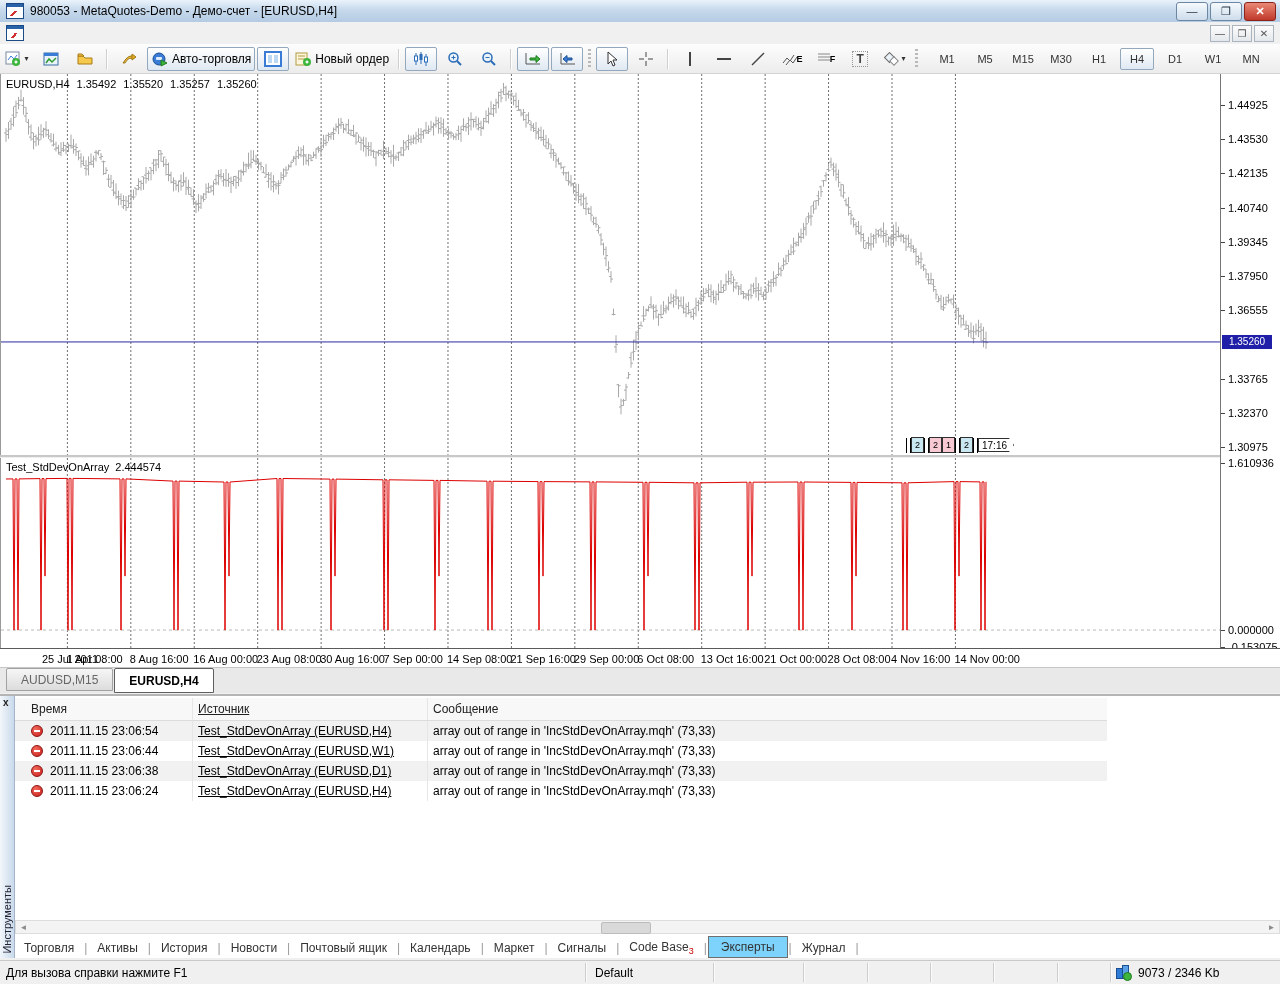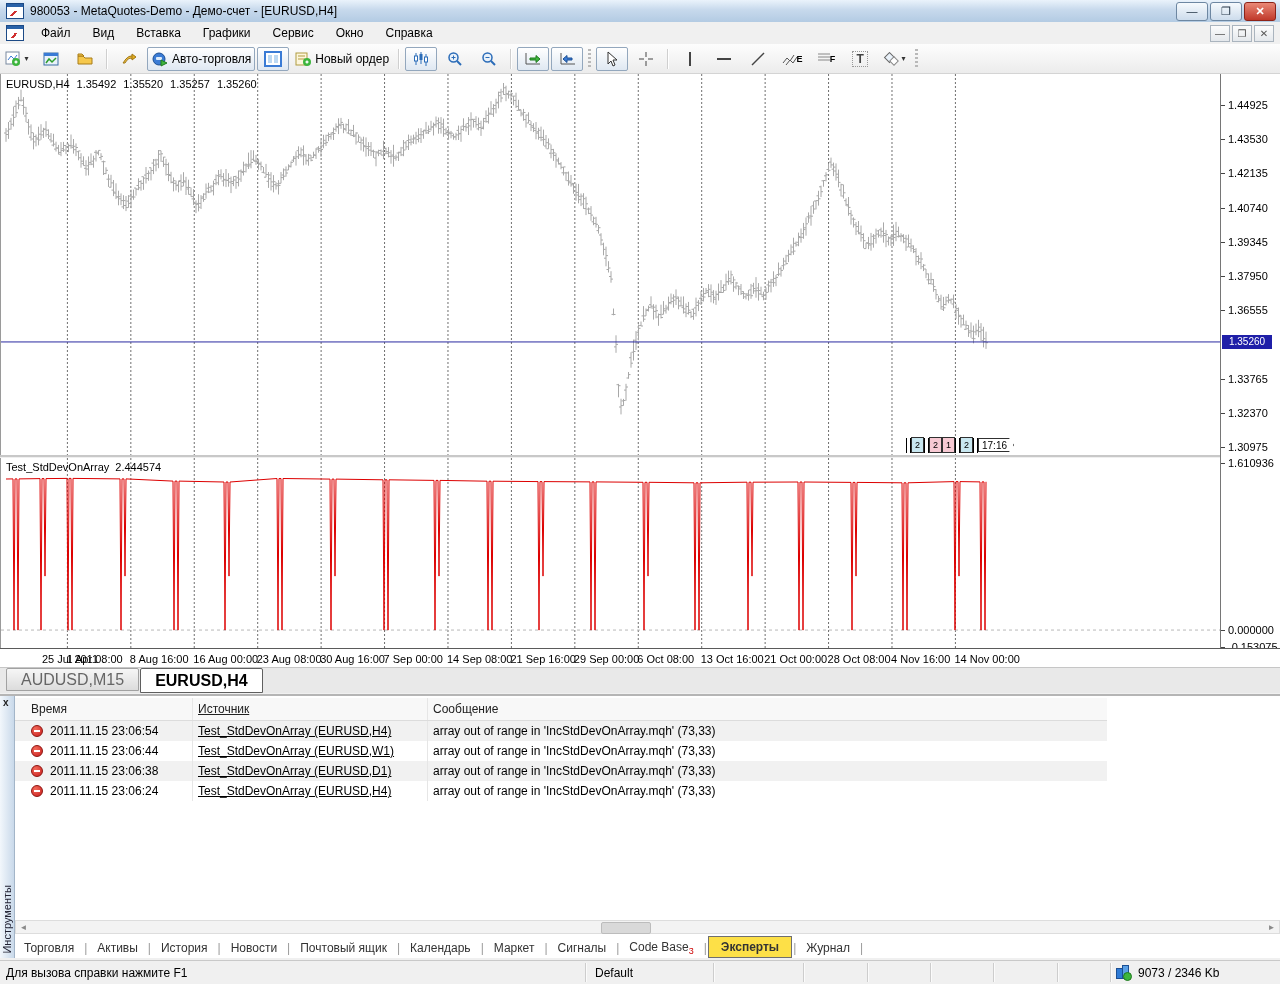--- a/index.html
+++ b/index.html
@@ -61,21 +61,21 @@
 
   
   .widget{left:906px;top:437px;height:16px;display:flex;align-items:center;}
   .wg-bars{width:3px;height:15px;border-left:1px solid #000;border-right:1px solid #000;}
   .wg-cell{width:11px;height:14px;border:1px solid #303030;font-size:9px;display:flex;align-items:center;justify-content:center;}
   .wg-tag{height:12px;border:1px solid #303030;background:#fff;font-size:10px;padding:0 6px 0 3px;
     display:flex;align-items:center;clip-path:polygon(0 0,calc(100% - 5px) 0,100% 50%,calc(100% - 5px) 100%,0 100%);}
 
   
   .chart-tabs{left:0;top:667px;width:1280px;height:26px;background:#e9e9e9;border-top:1px solid #c6c6c6;
-    display:flex;align-items:flex-start;padding-left:6px;box-sizing:border-box;font-size:16px;}
+    display:flex;align-items:flex-start;padding-left:6px;box-sizing:border-box;font-size:12px;}
   .ctab{height:21px;padding:0 14px;display:flex;align-items:center;border:1px solid #a2a2a2;border-top-left-radius:2px;
     border-top-right-radius:2px;background:linear-gradient(#f6f6f6,#dcdcdc);color:#666;margin-right:1px;}
   .ctab.active{background:#fff;color:#000;font-weight:bold;border-color:#5f5f5f;height:23px;}
 
   
   .toolbox{left:0;top:694px;width:1280px;height:264px;background:#fff;border-top:2px solid #b5b5b5;box-sizing:border-box;}
   .tb-strip{position:absolute;left:0;top:0;width:14px;height:262px;
     background:linear-gradient(to right,#f2f7fc,#c9d9ea);border-right:1px solid #a3b5c8;}
   .tb-close{position:absolute;left:3px;top:2px;font-size:10px;font-weight:bold;color:#222;line-height:1;}
   .tb-rot{position:absolute;left:1px;bottom:4px;writing-mode:vertical-rl;transform:rotate(180deg);
@@ -89,21 +89,21 @@
   .col-msg{flex:1;padding-left:5px;display:flex;align-items:center;height:100%;}
   .err-ico{width:10px;height:10px;border-radius:50%;background:radial-gradient(circle at 35% 30%,#f26a5a,#c81e1e);
     border:1px solid #8f1410;position:relative;flex:none;}
   .err-ico::after{content:"";position:absolute;left:2px;top:4px;width:6px;height:2px;background:#fff;}
   .hscroll{position:absolute;left:15px;top:224px;width:1265px;height:14px;background:#f3f3f3;border:1px solid #dddddd;box-sizing:border-box;}
   .hs-arrow{position:absolute;top:0;width:15px;height:12px;background:#f3f3f3;color:#8a8a8a;font-size:8px;
     display:flex;align-items:center;justify-content:center;}
   .hs-thumb{position:absolute;left:585px;top:1px;width:48px;height:10px;background:#d9d9d9;border:1px solid #bcbcbc;border-radius:2px;}
   .tb-tabs{position:absolute;left:15px;top:240px;width:1265px;height:24px;display:flex;align-items:center;font-size:12px;color:#333;}
   .tb-tab{padding:3px 9px;white-space:nowrap;}
-  .tb-tab.active{background:#fde047;border:1px solid #6f6f6f;font-weight:bold;padding:3px 12px;margin-top:-3px;}
+  .tb-tab.active{background:#7dd3fc;border:1px solid #6f6f6f;font-weight:normal;padding:3px 12px;margin-top:-3px;}
   .tb-tabsep{color:#9a9a9a;padding:0 1px;}
   .tb-badge{color:#cc0000;font-size:9px;vertical-align:sub;}
 
   
   .statusbar{left:0;top:960px;width:1280px;height:24px;background:#f0f0f0;border-top:1px solid #c9c9c9;font-size:12px;}
   .sb-text{position:absolute;top:5px;}
   .sb-div{position:absolute;top:2px;width:1px;height:19px;background:#cdcdcd;border-right:1px solid #fbfbfb;}
   .net-ico{position:absolute;left:1116px;top:5px;width:14px;height:14px;}
   .net-ico .b1{position:absolute;left:0;bottom:1px;width:5px;height:9px;background:#2e7bd6;border:1px solid #1b4f94;}
   .net-ico .b2{position:absolute;left:6px;bottom:1px;width:5px;height:12px;background:#5aa0e6;border:1px solid #1b4f94;}
@@ -117,29 +117,20 @@
   <span>980053 - MetaQuotes-Demo - Демо-счет - [EURUSD,H4]</span>
   <span class="win-btns">
     <span class="wbtn">—</span>
     <span class="wbtn">❐</span>
     <span class="wbtn close">✕</span>
   </span>
 </div>
 
 <div class="abs menubar">
   <span class="app-icon"></span>
-  <span id="menu-items" style="display: flex;">
-      <span class="menu-item">Файл</span>
-      <span class="menu-item">Вид</span>
-      <span class="menu-item">Вставка</span>
-      <span class="menu-item">Графики</span>
-      <span class="menu-item">Сервис</span>
-      <span class="menu-item">Окно</span>
-      <span class="menu-item">Справка</span>
-    </span>
   <span class="mdi-btns">
     <span class="mbtn">—</span>
     <span class="mbtn">❐</span>
     <span class="mbtn">✕</span>
   </span>
 </div>
 
 <div class="abs toolbar">
   <span class="tbtn">
     <svg class="ticon" width="16" height="16">
@@ -289,20 +280,31 @@
     <span style="font-size:12px;font-weight:bold;color:#444;border:1px dotted #999;padding:0 3px">T</span>
   </span>
   <span class="tbtn">
     <svg class="ticon" width="16" height="14">
         <rect x="3" y="2" width="7" height="7" transform="rotate(45 6.5 5.5)" fill="#eaf2fa" stroke="#666"></rect>
         <rect x="8" y="6" width="6" height="6" transform="rotate(45 11 9)" fill="#fff" stroke="#888"></rect>
       </svg>
     <span class="caret">▾</span>
   </span>
   <span class="tsep handle"></span>
+  <span id="tf-group" style="display:flex;align-items:center;margin-left:6px">
+      <span class="tf-btn">M1</span>
+      <span class="tf-btn">M5</span>
+      <span class="tf-btn">M15</span>
+      <span class="tf-btn">M30</span>
+      <span class="tf-btn">H1</span>
+      <span class="tf-btn active">H4</span>
+      <span class="tf-btn">D1</span>
+      <span class="tf-btn">W1</span>
+      <span class="tf-btn">MN</span>
+    </span>
 </div>
 
 <div class="abs chart-bg"></div>
 <div class="abs chart-left-edge"></div>
 
 <svg class="chart" id="main-svg" width="1219" height="382">
     <line x1="66.4" y1="0" x2="66.4" y2="382" stroke="#6f6f6f" stroke-width="1" stroke-dasharray="2,2"></line>
     <line x1="129.83" y1="0" x2="129.83" y2="382" stroke="#6f6f6f" stroke-width="1" stroke-dasharray="2,2"></line>
     <line x1="193.26" y1="0" x2="193.26" y2="382" stroke="#6f6f6f" stroke-width="1" stroke-dasharray="2,2"></line>
     <line x1="256.69" y1="0" x2="256.69" y2="382" stroke="#6f6f6f" stroke-width="1" stroke-dasharray="2,2"></line>

